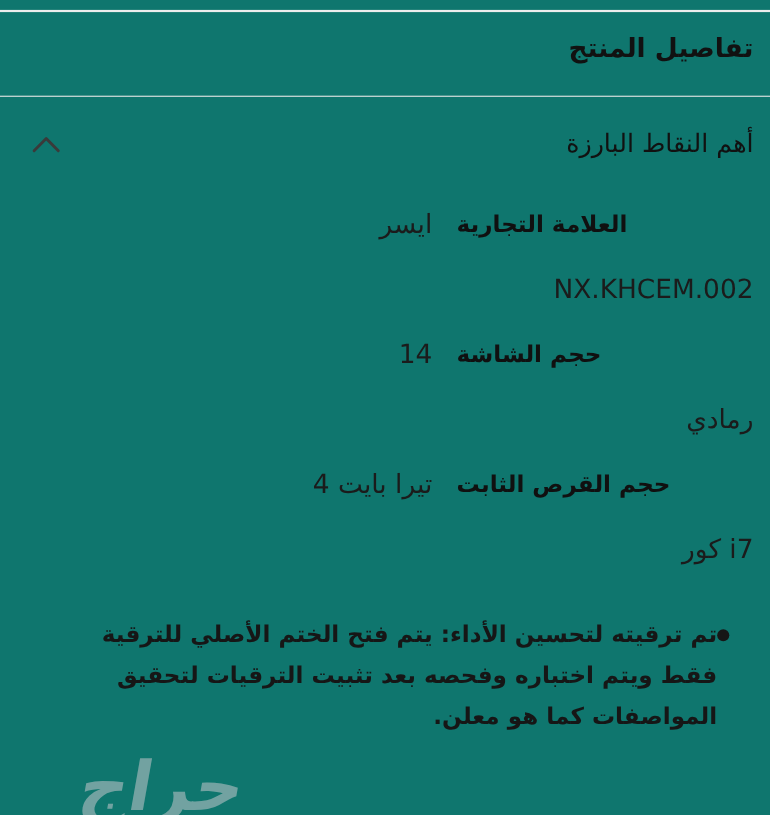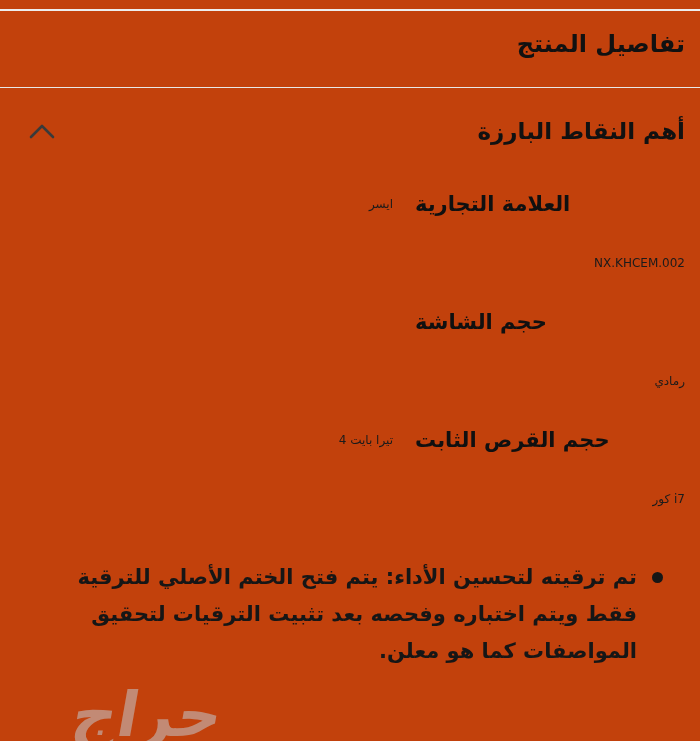--- a/index.html
+++ b/index.html
@@ -2,68 +2,67 @@
 <html lang="ar"><head>
 <meta charset="utf-8">
 <style>
   html,body{margin:0;padding:0;background:#ffffff;}
   body{font-family:"DejaVu Sans","Liberation Sans",sans-serif;color:#131313;}
   .page{
     position:relative;
     width:700px;height:741px;
     box-sizing:border-box;
     padding:0 15px;
-    background:#c2410c;
+    background:#0f766e;
     overflow:hidden;
     direction:rtl;
   }
   .top-edge{position:absolute;top:9px;left:0;right:0;height:2px;background:#ededed;}
   .page-title{
     margin:0;padding:27px 0 26px;
     font-size:24px;line-height:34px;font-weight:700;color:#111;
     text-align:right;
   }
   .divider{height:1px;background:#e8e8e8;margin:0 -15px;}
   .section-header{
     margin-top:27px;
     display:flex;align-items:center;justify-content:space-between;
     cursor:pointer;
   }
   .section-title{
-    margin:0;font-size:23px;line-height:32px;font-weight:700;color:#111;
+    margin:0;font-size:23px;line-height:32px;font-weight:400;color:#111;
   }
   .chevron{
     display:flex;align-items:center;justify-content:center;
     width:30px;height:22px;margin-left:12px;
   }
   .specs{margin-top:42px;}
   .spec-row{
     display:flex;align-items:flex-start;
     margin-bottom:29px;
     column-gap:22px;
   }
   .spec-label{
     flex:0 0 270px;
     font-size:21px;line-height:30px;font-weight:700;color:#101010;
     text-align:left;
   }
   .spec-value{
     flex:1 1 auto;
-    font-size:12px;line-height:30px;font-weight:400;color:#1b1b1b;
+    font-size:24px;line-height:30px;font-weight:400;color:#1b1b1b;
     direction:ltr;
     text-align:right;
   }
   .highlights{
     list-style:none;
     margin:45px 0 0;
     padding:0 22px 0 40px;
   }
   .highlight-item{
     display:flex;
-    column-gap:15px;
     align-items:flex-start;
   }
   .bullet-dot{
     flex:0 0 auto;
     width:11px;height:11px;border-radius:50%;
     background:#161616;
     margin-top:13px;
   }
   .highlight-text{
     flex:1 1 auto;
@@ -104,20 +103,21 @@
   <div class="specs">
     <div class="spec-row">
       <div class="spec-label">العلامة التجارية</div>
       <div class="spec-value">ايسر</div>
     </div>
     <div class="spec-row">
       <div class="spec-value">NX.KHCEM.002</div>
     </div>
     <div class="spec-row">
       <div class="spec-label">حجم الشاشة</div>
+      <div class="spec-value">14</div>
     </div>
     <div class="spec-row">
       <div class="spec-value">رمادي</div>
     </div>
     <div class="spec-row">
       <div class="spec-label">حجم القرص الثابت</div>
       <div class="spec-value">4 تيرا بايت</div>
     </div>
     <div class="spec-row">
       <div class="spec-value">كور i7</div>

